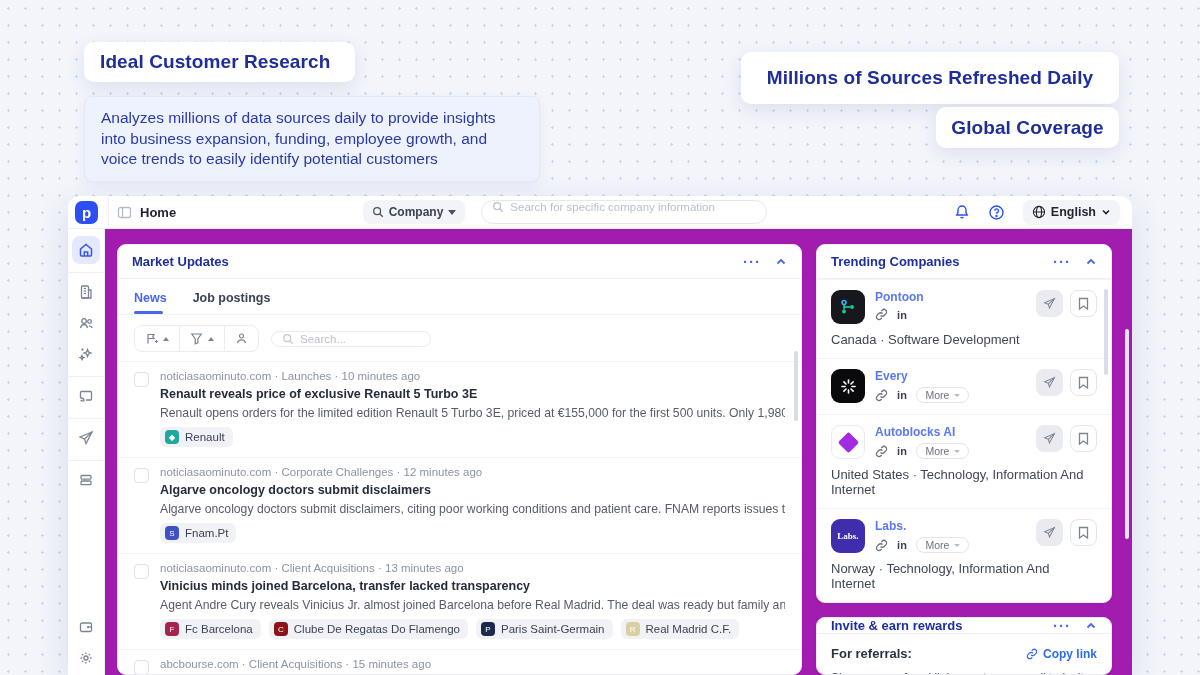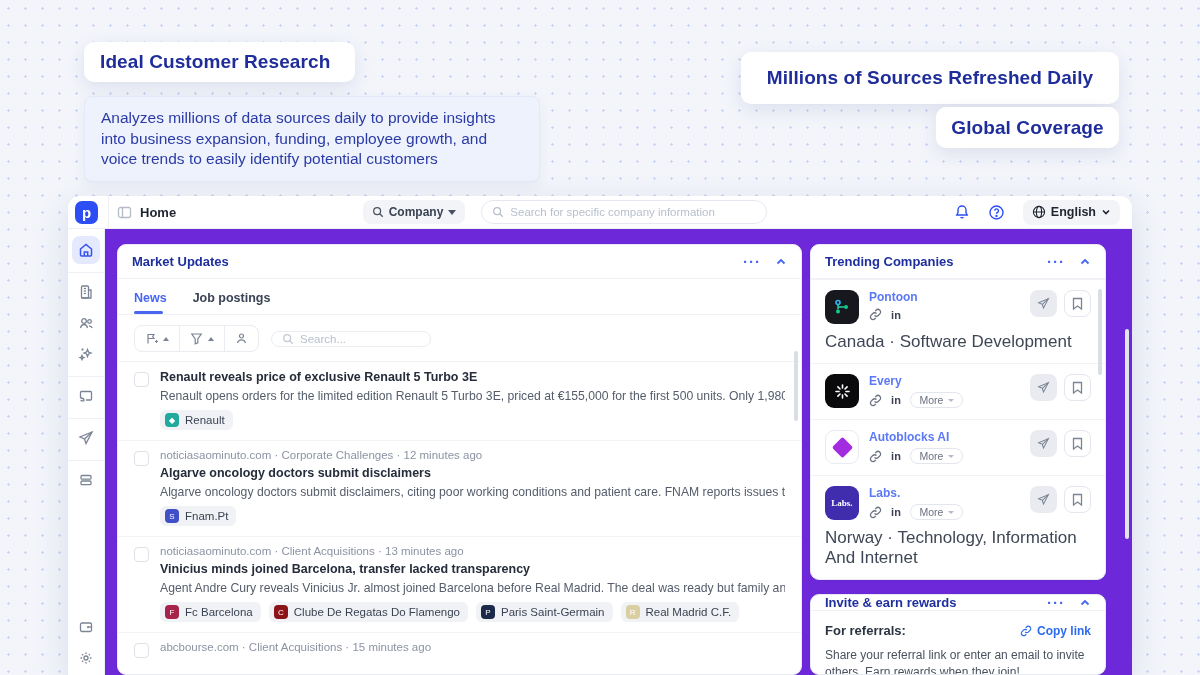--- a/index.html
+++ b/index.html
@@ -22,33 +22,33 @@
   
   .app { position:absolute; left:68px; top:196px; width:1064px; height:479px; background:#fff; border-radius:12px 12px 0 0; box-shadow:0 10px 34px rgba(30,45,110,.12); display:flex; flex-direction:column; overflow:hidden; }
   .app-header { height:33px; min-height:33px; display:flex; align-items:center; padding:0 12px 0 7px; border-bottom:1px solid #eef0f5; gap:8px; }
   .logo { width:23px; height:23px; border-radius:7px; background:#2d4ef5; color:#fff; font-weight:800; font-size:15px; display:flex; align-items:center; justify-content:center; }
   .hdr-sep { width:1px; height:33px; background:#eef0f5; margin-left:2px; }
   .page-title { font-size:13px; font-weight:700; color:#1f2430; }
   .pill { display:flex; align-items:center; gap:5px; border-radius:8px; }
   .company-pill { background:#f3f4f7; height:24px; padding:0 9px; font-size:12px; color:#3a4354; font-weight:600; margin-left:auto; }
   .caret-down { width:0; height:0; border-left:4px solid transparent; border-right:4px solid transparent; border-top:5px solid #4a5262; }
   .caret-up-s { width:0; height:0; border-left:3.5px solid transparent; border-right:3.5px solid transparent; border-bottom:4.5px solid #7a8494; }
-  .search-main { width:286px; height:24px; border:1px solid #e4e7ee; border-radius:13px; display:flex; align-items:center; gap:6px; padding:0 10px; margin-left:8px; }
+  .search-main { width:286px; height:24px; border:1px solid #e4e7ee; border-radius:13px; display:flex; align-items:flex-start; gap:6px; padding:0 10px; margin-left:8px; }
   .ph { font-size:11.5px; color:#b9c0cc; white-space:nowrap; overflow:hidden; }
   .hdr-icons { display:flex; align-items:center; gap:18px; margin-left:auto; }
   .lang-pill { background:#f3f4f7; height:25px; padding:0 9px; font-size:12.5px; font-weight:600; color:#1f2430; }
 
   .app-body { flex:1; display:flex; min-height:0; }
   .side { width:37px; min-width:37px; border-right:1px solid #eef0f5; display:flex; flex-direction:column; align-items:center; padding-top:7px; background:#fff; }
   .side-item { width:28px; height:28px; display:flex; align-items:center; justify-content:center; border-radius:8px; color:#7a8494; margin-bottom:3px; }
   .side-item.active { background:#e4e9fd; color:#3753f0; }
   .side-div { width:36px; height:1px; background:#eef0f5; margin:5px 0; }
   .side-spacer { flex:1; }
 
-  .content { flex:1; background:#6d28d9; display:flex; gap:8px; padding:15px 16px 0 12px; min-height:0; position:relative; }
+  .content { flex:1; background:#a21caf; display:flex; gap:14px; padding:15px 16px 0 12px; min-height:0; position:relative; }
   .panel { background:#fff; border:1px solid #e8ebf2; border-radius:9px; box-shadow:0 1px 3px rgba(30,45,110,.04); overflow:hidden; position:relative; }
   .panel-hdr { height:34px; display:flex; align-items:center; padding:0 14px; border-bottom:1px solid #eef0f5; }
   .panel-title { font-size:13px; font-weight:700; color:#1e2f9d; }
   .panel-actions { margin-left:auto; display:flex; align-items:center; gap:14px; color:#4866f0; }
   .dots3 { font-size:15px; font-weight:800; letter-spacing:1px; line-height:10px; }
 
   
   #market { width:685px; display:flex; flex-direction:column; }
   .tabs { display:flex; gap:26px; padding:12px 16px 0 16px; border-bottom:1px solid #eef0f5; }
   .tab { font-size:12.5px; font-weight:700; color:#3a4354; padding-bottom:9px; position:relative; }
@@ -80,21 +80,21 @@
   .cc-mid { flex:1; min-width:0; }
   .cc-name { font-size:12px; font-weight:700; color:#5b78f6; margin-bottom:4px; }
   .cc-links { display:flex; align-items:center; gap:9px; color:#6b7280; }
   .cc-in { font-size:11px; font-weight:800; color:#3a4354; letter-spacing:.3px; }
   .more-pill { display:inline-flex; align-items:center; gap:5px; border:1px solid #e3e6ec; border-radius:10px; padding:1px 8px; font-size:10.5px; color:#6b7280; }
   .more-caret { width:0; height:0; border-left:3px solid transparent; border-right:3px solid transparent; border-top:3.5px solid #b6bcc7; }
   .cc-btns { display:flex; gap:7px; align-items:flex-start; }
   .icon-btn { width:27px; height:27px; border-radius:8px; display:flex; align-items:center; justify-content:center; color:#7a8494; }
   .icon-btn.send { background:#e9ebf0; }
   .icon-btn.bookmark { background:#fff; border:1px solid #e3e6ec; }
-  .cc-loc { font-size:17px; color:#3f4756; margin-top:8px; }
+  .cc-loc { font-size:13px; color:#3f4756; margin-top:8px; }
   .labs-txt { color:#fff; font-size:9px; font-weight:700; font-family:"Liberation Serif",serif; }
   .diamond { width:15px; height:15px; background:#a32be0; transform:rotate(45deg); border-radius:2px; }
 
   
   #invite { flex:1; display:flex; flex-direction:column; }
   .invite-body { padding:12px 14px; }
   .invite-row1 { display:flex; align-items:center; justify-content:space-between; margin-bottom:9px; }
   .for-referrals { font-size:13px; font-weight:700; color:#2a3342; }
   .copy-link { display:flex; align-items:center; gap:5px; color:#2d6bf0; font-size:12px; font-weight:600; }
   .invite-desc { font-size:12px; color:#4a5260; line-height:1.45; margin-bottom:11px; }
@@ -296,20 +296,21 @@
               </svg>
             <span class="ph">Search...</span>
           </div>
         </div>
 
         <div class="news-list">
 
           <div class="news-item">
             <div class="cbx"></div>
             <div class="news-body">
+              <div class="news-src">noticiasaominuto.com · Launches · 10 minutes ago</div>
               <div class="news-title">Renault reveals price of exclusive Renault 5 Turbo 3E</div>
               <div class="news-desc">Renault opens orders for the limited edition Renault 5 Turbo 3E, priced at €155,000 for the first 500 units. Only 1,980 units will be produced.</div>
               <div class="chips">
                 <span class="chip">
                     <span class="chip-logo" style="background-color: rgb(33, 169, 157);">◆</span>
                     <span>Renault</span>
                   </span>
               </div>
             </div>
           </div>
@@ -489,20 +490,21 @@
                       <path d="M14 2 6.5 9"></path>
                     </svg>
                 </div>
                 <div class="icon-btn bookmark">
                   <svg width="11" height="13" viewBox="0 0 11 13" fill="none" stroke="currentColor" stroke-width="1.3">
                       <path d="M1.5 1.5h8v10.5L5.5 9 1.5 12z"></path>
                     </svg>
                 </div>
               </div>
             </div>
+            <div class="cc-loc">United States · Technology, Information And Internet</div>
           </div>
 
           <div class="company-card">
             <div class="cc-row">
               <div class="cc-logo" style="background-color: rgb(63, 45, 173);">
                 <span class="labs-txt">Labs.</span>
               </div>
               <div class="cc-mid">
                 <div class="cc-name">Labs.</div>
                 <div class="cc-links">

